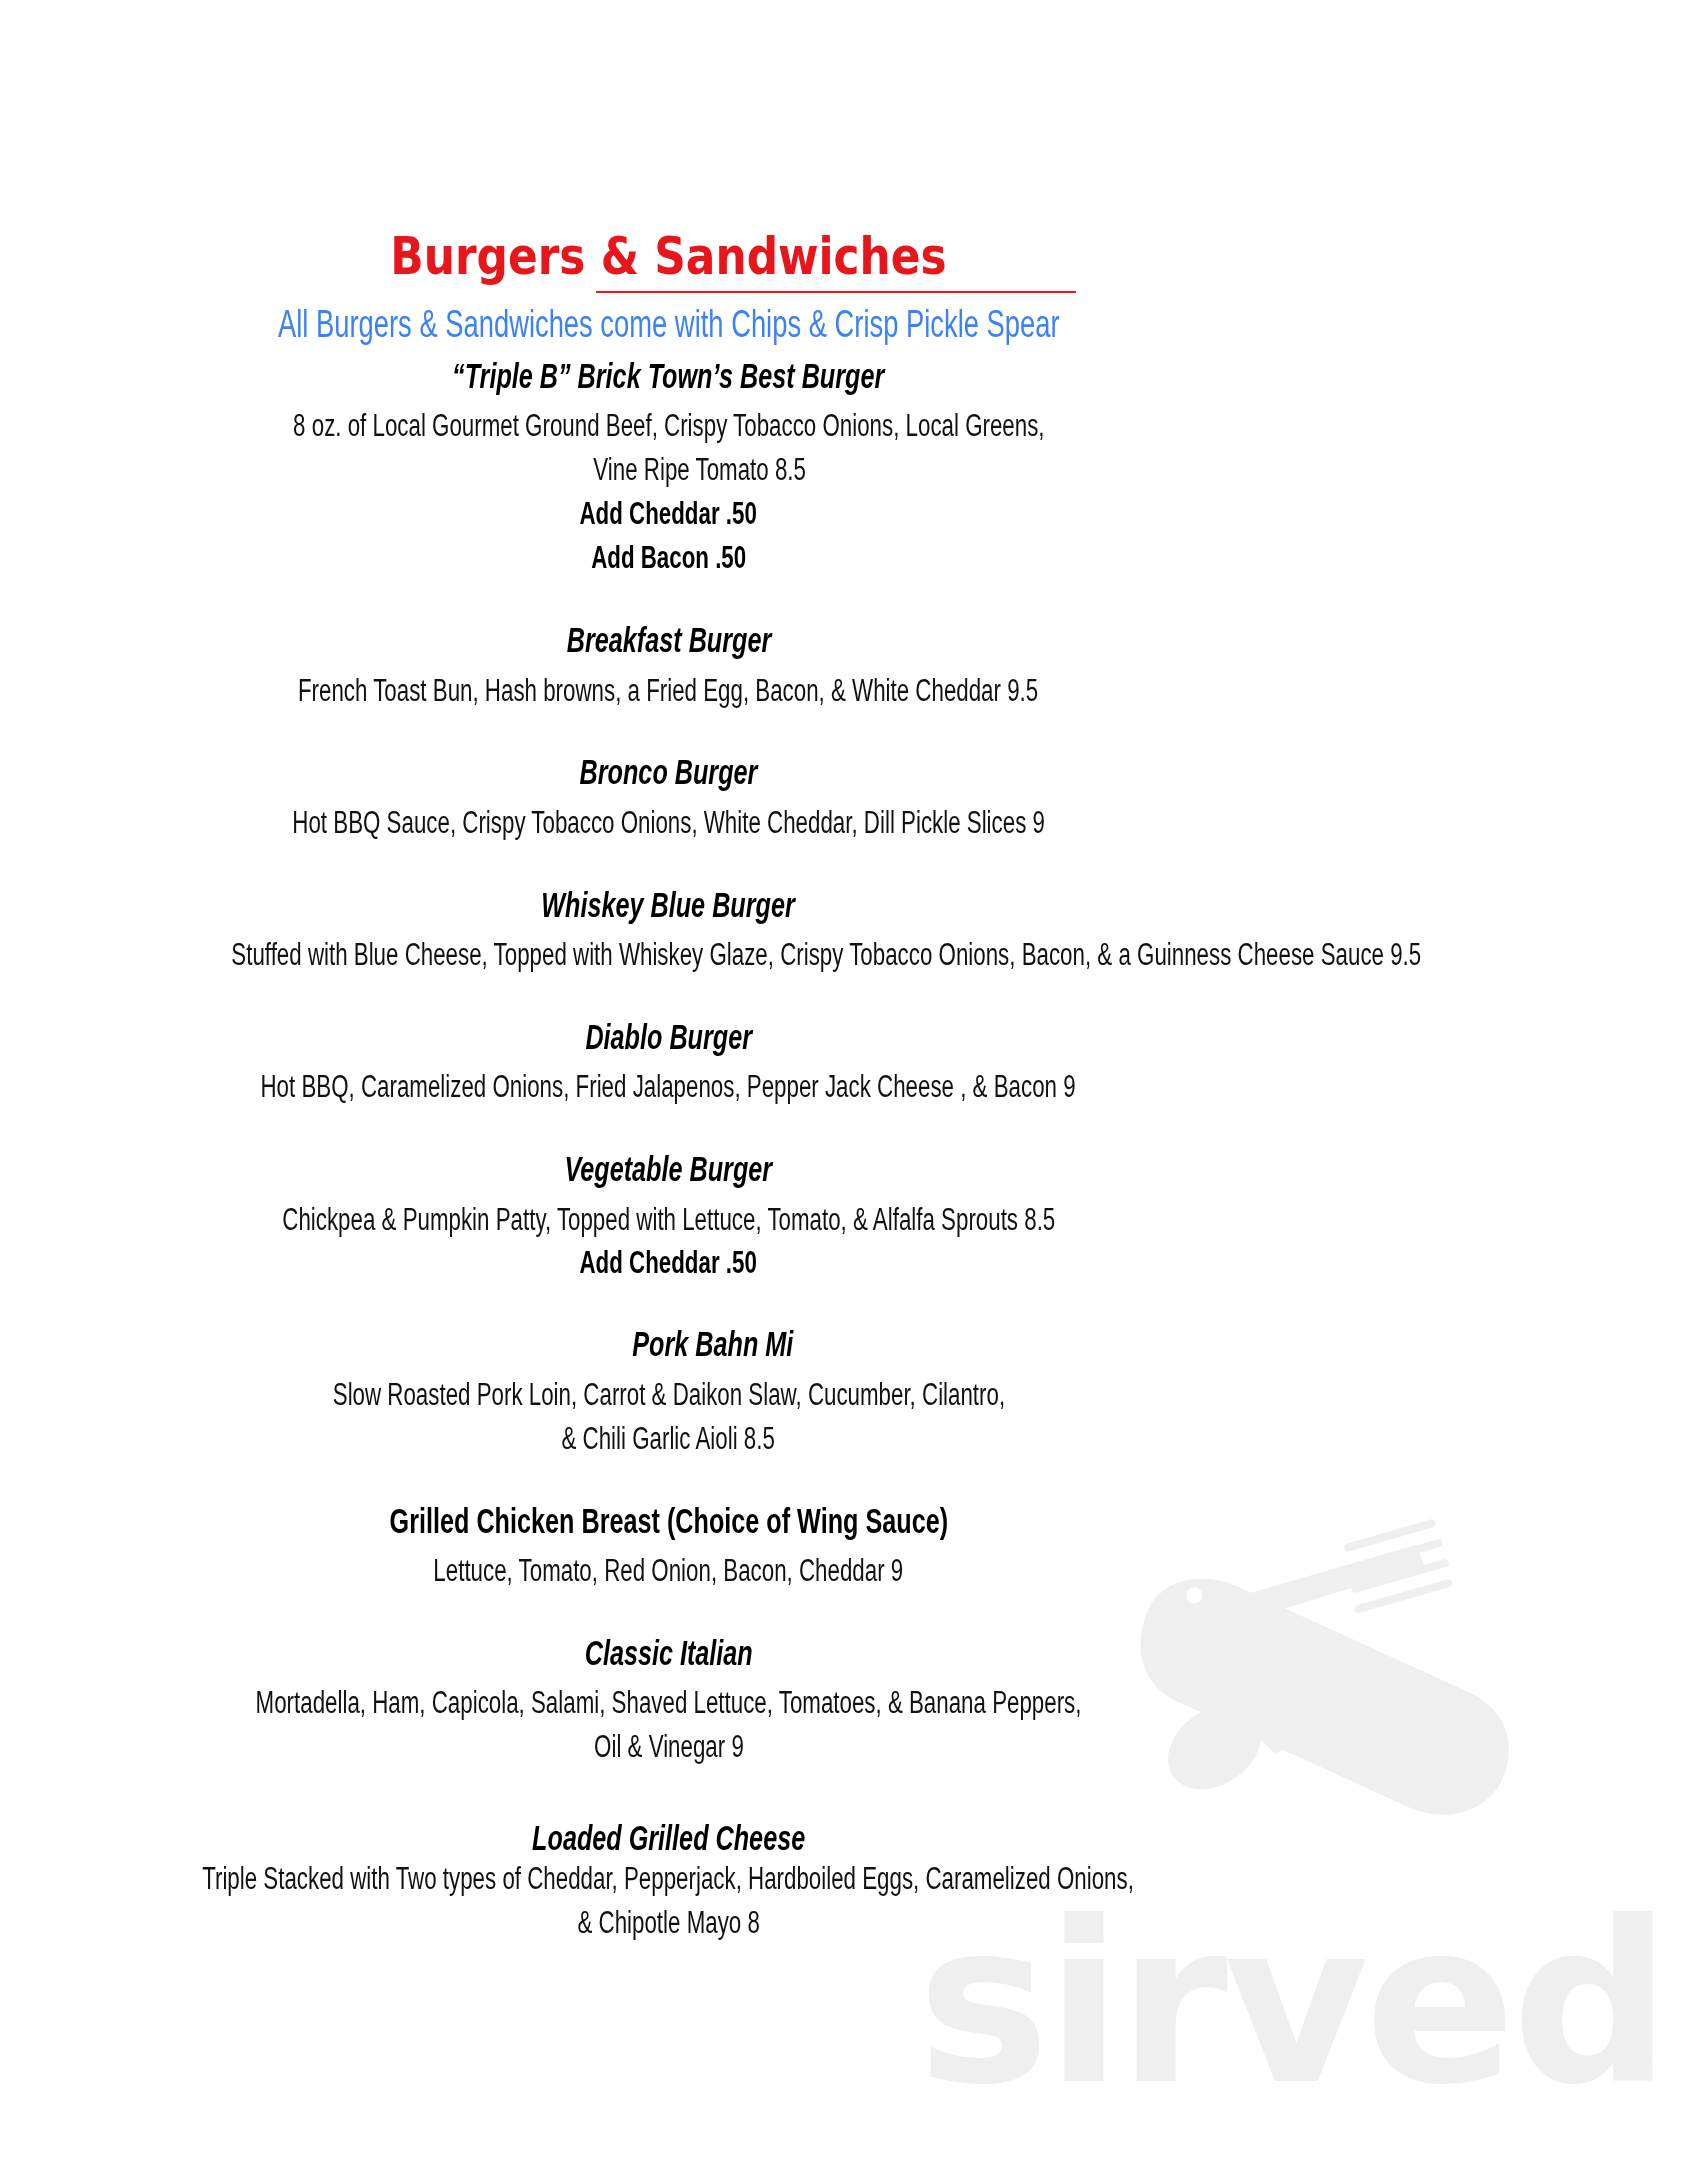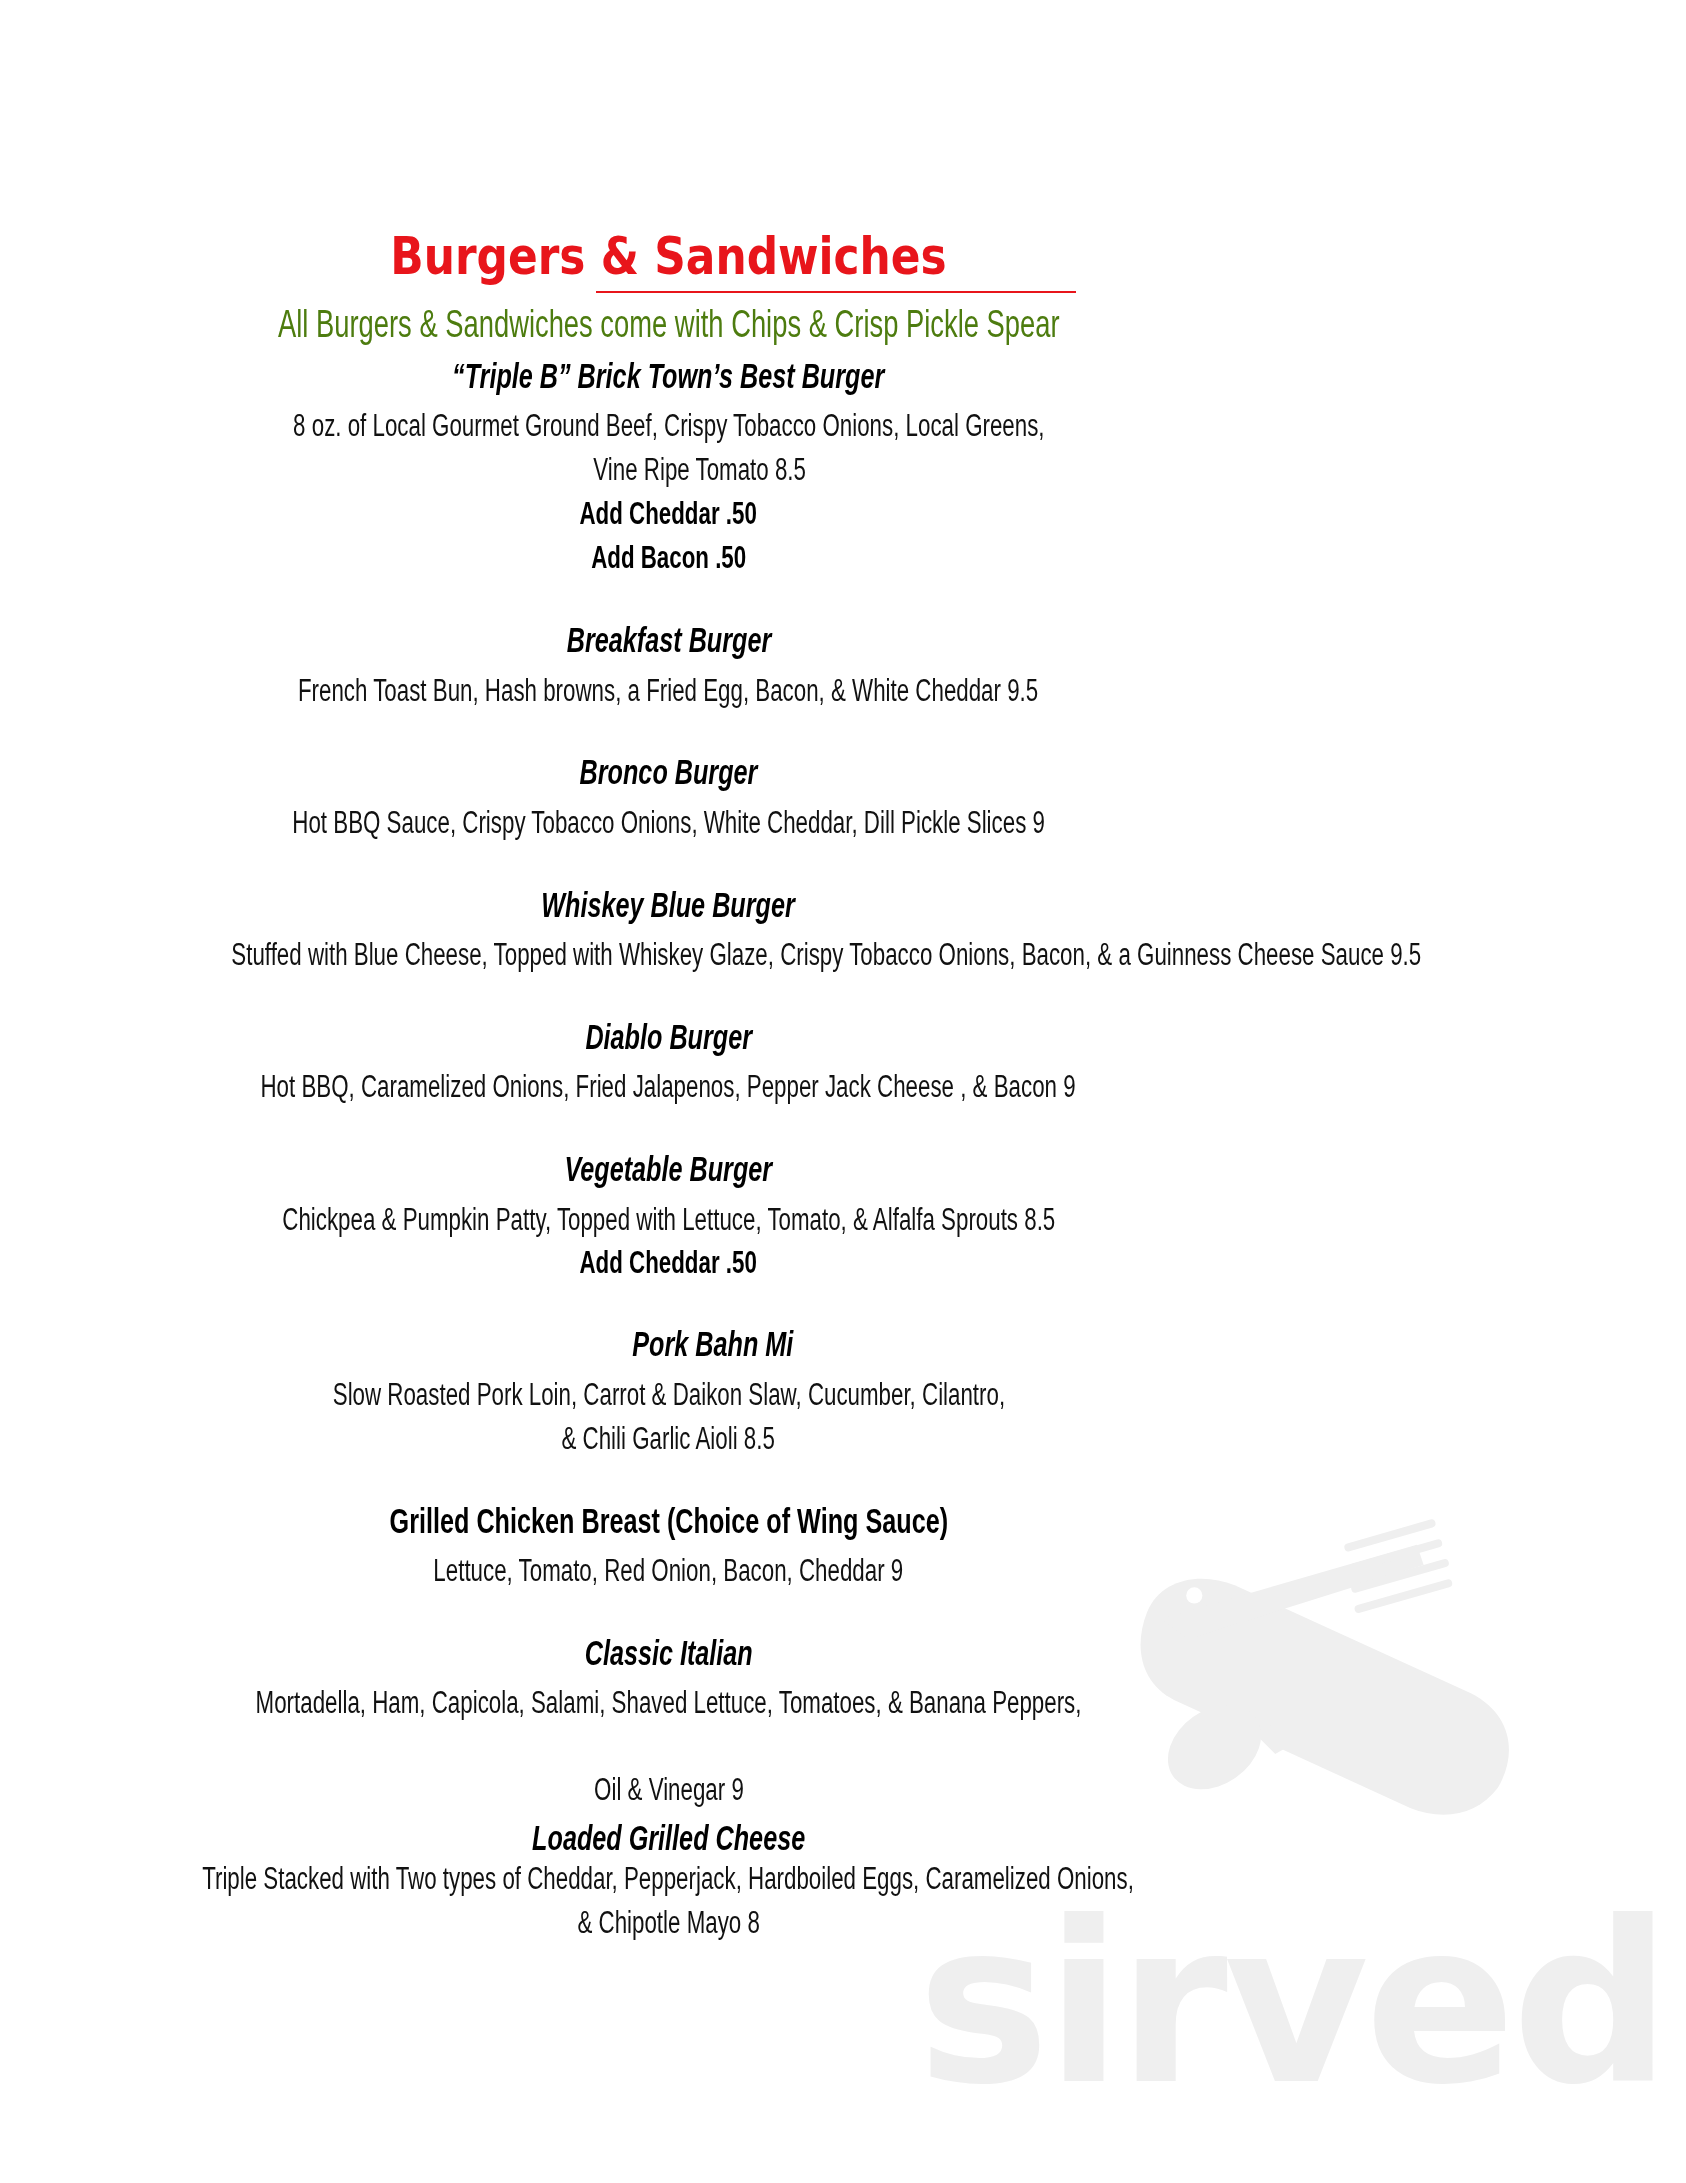--- a/index.html
+++ b/index.html
@@ -50,21 +50,21 @@
     .title-underline {
       position: absolute;
       left: 596px;
       width: 480px;
       top: 291px;
       height: 2px;
       background: #e8151b;
     }
     .subtitle {
       font-size: 38px;
-      color: #4d7c0f;
+      color: #3b82f6;
       text-align: center;
     }
     .item-name {
       font-size: 35px;
       font-weight: bold;
       font-style: italic;
     }
     .item-name.upright {
       font-style: normal;
     }
@@ -197,21 +197,21 @@
     </div>
   </div>
 
   <div>
     <div class="line item-name" style="top:1635px;">
       <span class="cond">Classic Italian</span>
     </div>
     <div class="line desc" style="top:1687px;">
       <span class="cond">Mortadella, Ham, Capicola, Salami, Shaved Lettuce, Tomatoes, &amp; Banana Peppers,</span>
     </div>
-    <div class="line desc" style="top:1774px;">
+    <div class="line desc" style="top:1731px;">
       <span class="cond">Oil &amp; Vinegar 9</span>
     </div>
   </div>
 
   <div>
     <div class="line item-name" style="top:1811px;margin-top:9px;">
       <span class="cond">Loaded Grilled Cheese</span>
     </div>
     <div class="line desc" style="top:1863px;">
       <span class="cond">Triple Stacked with Two types of Cheddar, Pepperjack, Hardboiled Eggs, Caramelized Onions,</span>

